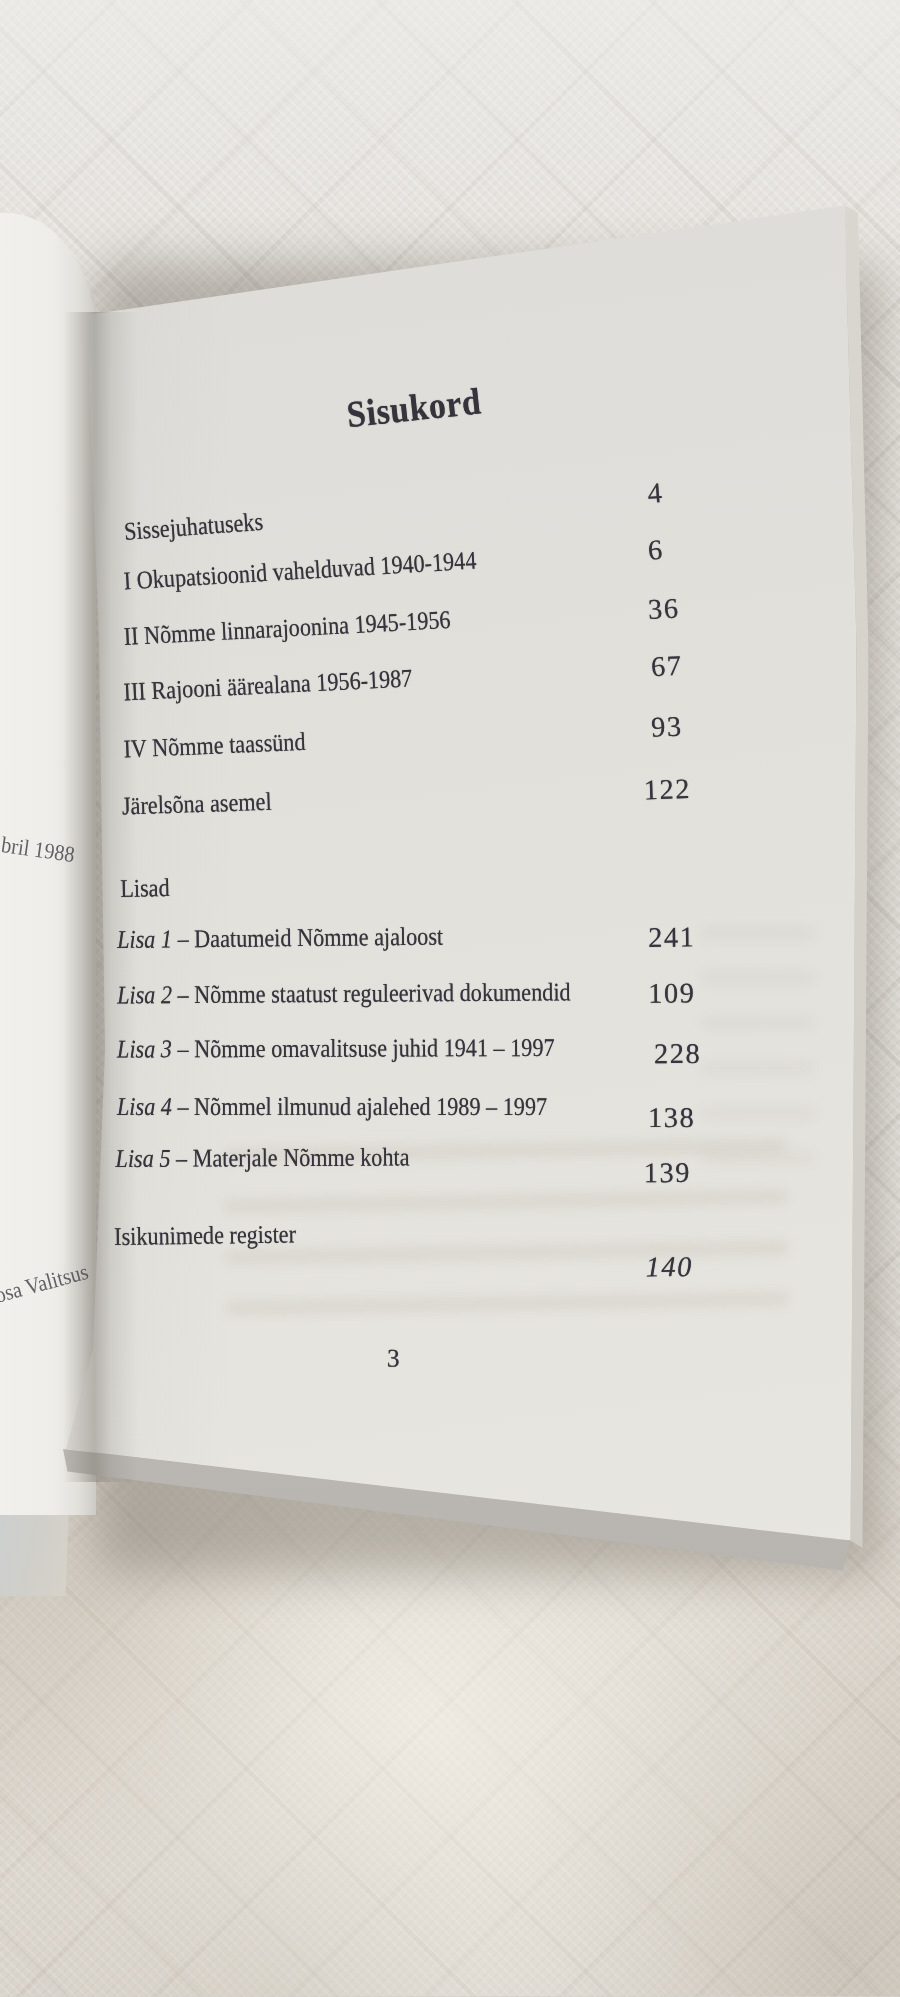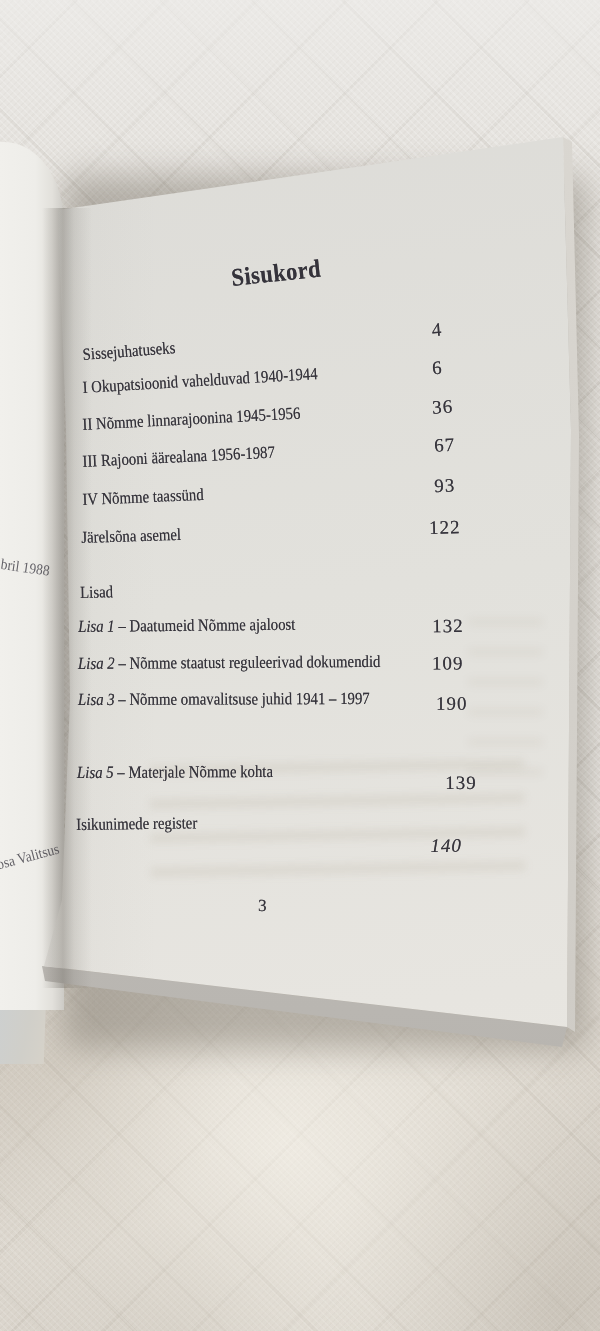--- a/index.html
+++ b/index.html
@@ -177,37 +177,41 @@
       <span class="num" style="left:348px; top:0;">122</span>
     </div>
 
     <div class="toc-row" style="left:80px; top:583px; transform:rotate(-1.2deg);">
       <span class="txt"> <span class="lbl">Lisad</span></span>
       <span class="num" style="left:352px; top:0;"></span>
     </div>
 
     <div class="toc-row" style="left:78px; top:617px; transform:rotate(-0.6deg);">
       <span class="txt"><span class="pfx">Lisa 1</span> <span class="lbl">– Daatumeid Nõmme ajaloost</span></span>
-      <span class="num" style="left:354px; top:2px;">132</span>
+      <span class="num" style="left:354px; top:2px;">241</span>
     </div>
 
     <div class="toc-row" style="left:78px; top:654px; transform:rotate(-0.4deg);">
       <span class="txt"><span class="pfx">Lisa 2</span> <span class="lbl">– Nõmme staatust reguleerivad dokumendid</span></span>
       <span class="num" style="left:354px; top:1px;">109</span>
     </div>
 
     <div class="toc-row" style="left:78px; top:690px; transform:rotate(-0.2deg);">
       <span class="txt"><span class="pfx">Lisa 3</span> <span class="lbl">– Nõmme omavalitsuse juhid 1941 – 1997</span></span>
-      <span class="num" style="left:358px; top:4px;">190</span>
-    </div>
-
+      <span class="num" style="left:358px; top:4px;">228</span>
+    </div>
+
+    <div class="toc-row" style="left:78px; top:728px; transform:rotate(0deg);">
+      <span class="txt"><span class="pfx">Lisa 4</span> <span class="lbl">– Nõmmel ilmunud ajalehed 1989 – 1997</span></span>
+      <span class="num" style="left:354px; top:7px;">138</span>
+    </div>
 
     <div class="toc-row" style="left:77px; top:763px; transform:rotate(-0.3deg);">
       <span class="txt"><span class="pfx">Lisa 5</span> <span class="lbl">– Materjale Nõmme kohta</span></span>
-      <span class="num" style="left:352px; top:11px;margin-left:16px;">139</span>
+      <span class="num" style="left:352px; top:11px;">139</span>
     </div>
 
     <div class="toc-row" style="left:76px; top:815px; transform:rotate(-0.8deg);">
       <span class="txt"> <span class="lbl">Isikunimede register</span></span>
       <span class="num" style="left:354px; top:25px;font-style:italic;">140</span>
     </div>
 
     <div class="page-footer">3</div>
 
   </div>

